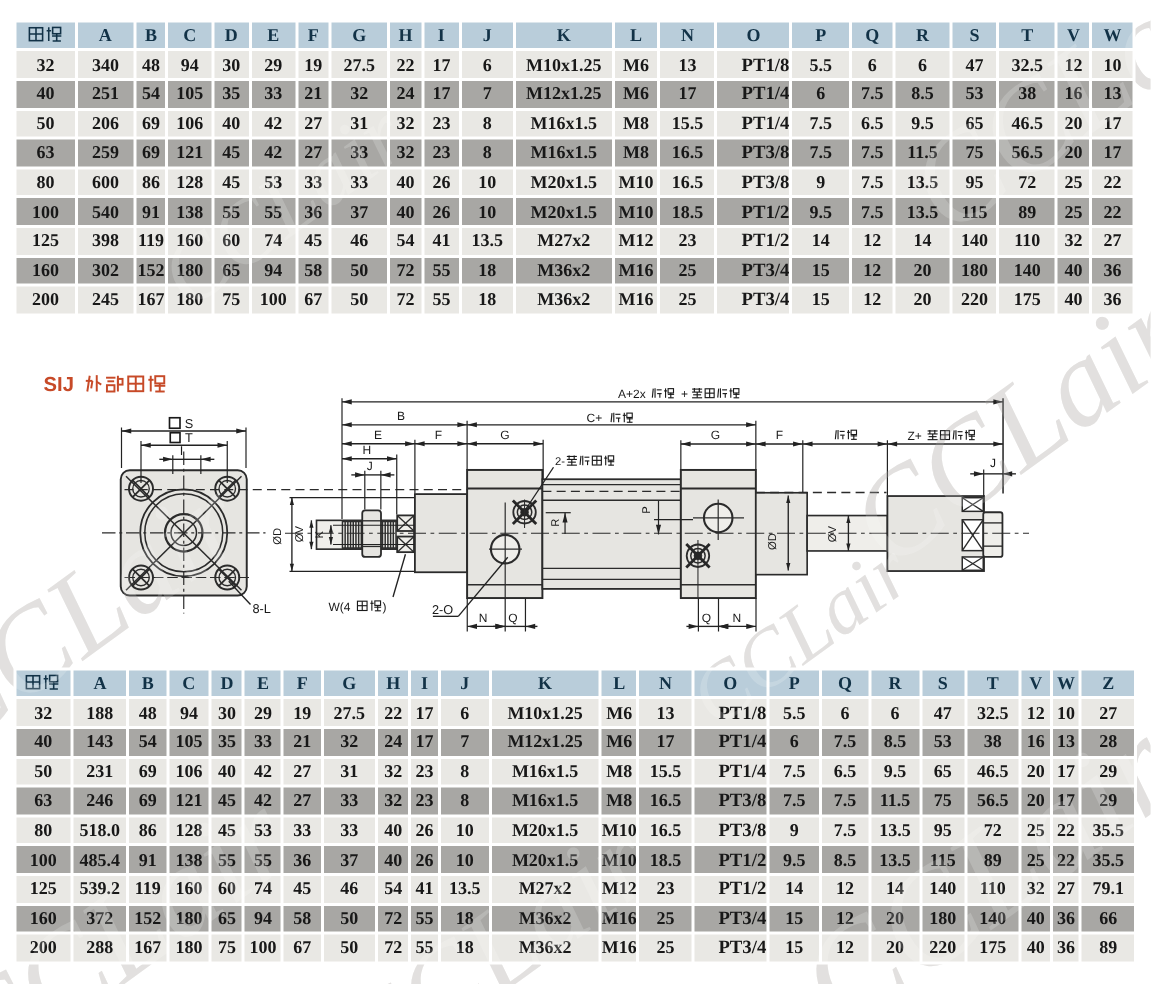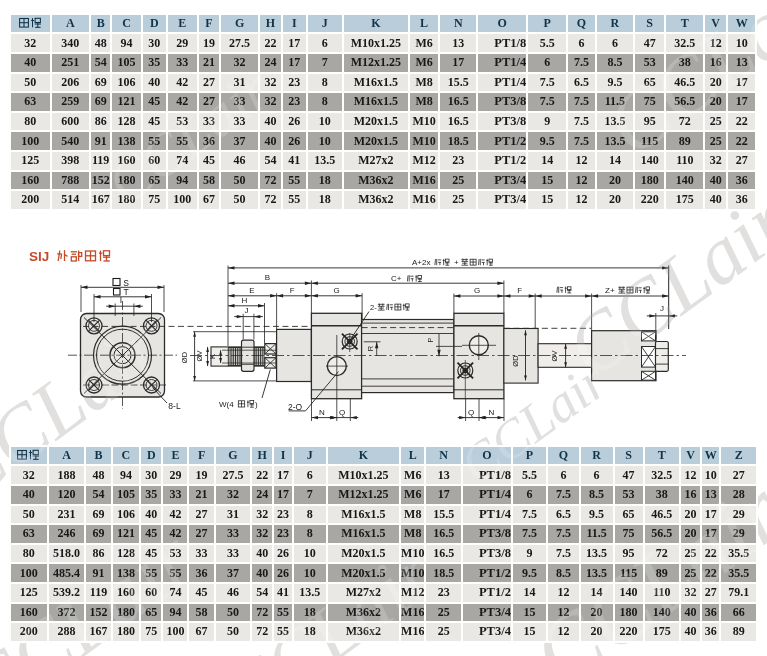--- a/index.html
+++ b/index.html
@@ -250,21 +250,21 @@
 <td>14</td>
 <td>12</td>
 <td>14</td>
 <td>140</td>
 <td>110</td>
 <td>32</td>
 <td>27</td>
 </tr>
 <tr class="dk">
 <td>160</td>
-<td>788</td>
+<td>302</td>
 <td>152</td>
 <td>180</td>
 <td>65</td>
 <td>94</td>
 <td>58</td>
 <td>50</td>
 <td>72</td>
 <td>55</td>
 <td>18</td>
 <td>M36x2</td>
@@ -274,21 +274,21 @@
 <td>15</td>
 <td>12</td>
 <td>20</td>
 <td>180</td>
 <td>140</td>
 <td>40</td>
 <td>36</td>
 </tr>
 <tr class="lt">
 <td>200</td>
-<td>514</td>
+<td>245</td>
 <td>167</td>
 <td>180</td>
 <td>75</td>
 <td>100</td>
 <td>67</td>
 <td>50</td>
 <td>72</td>
 <td>55</td>
 <td>18</td>
 <td>M36x2</td>
@@ -388,21 +388,21 @@
 <td>6</td>
 <td>6</td>
 <td>47</td>
 <td>32.5</td>
 <td>12</td>
 <td>10</td>
 <td>27</td>
 </tr>
 <tr class="dk">
 <td>40</td>
-<td>120</td>
+<td>143</td>
 <td>54</td>
 <td>105</td>
 <td>35</td>
 <td>33</td>
 <td>21</td>
 <td>32</td>
 <td>24</td>
 <td>17</td>
 <td>7</td>
 <td>M12x1.25</td>

